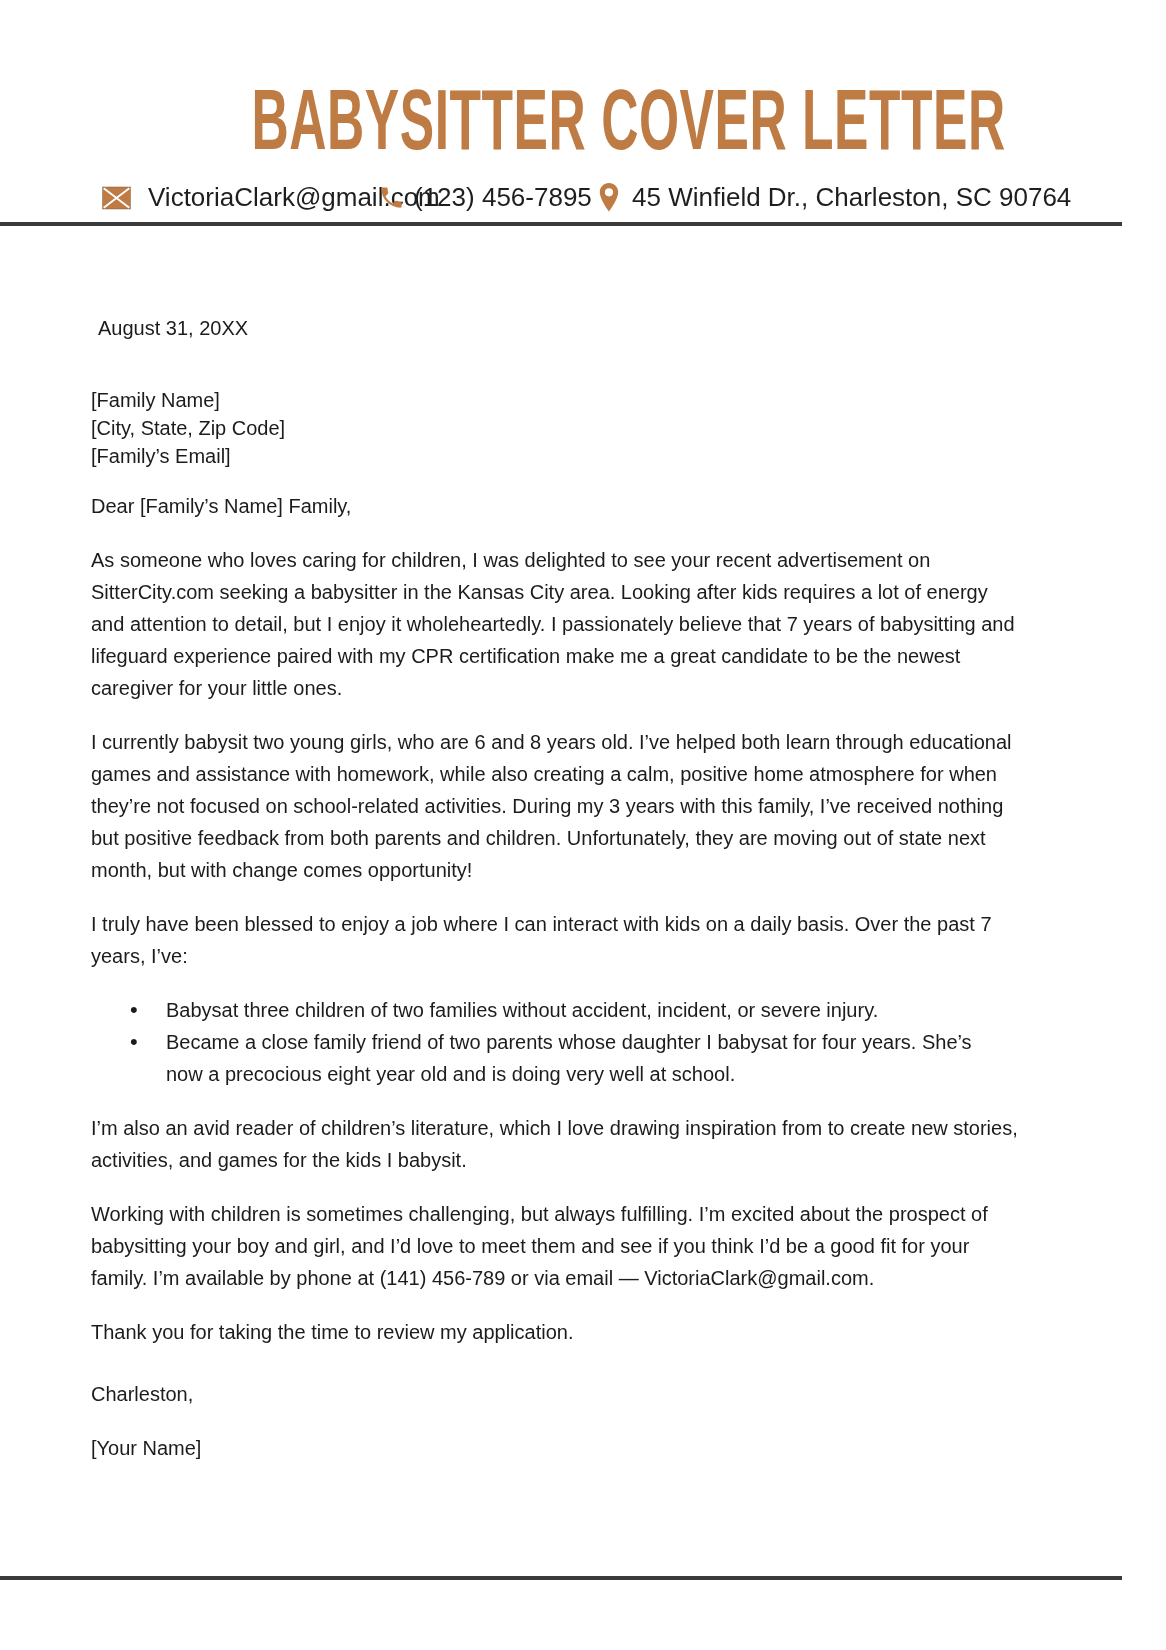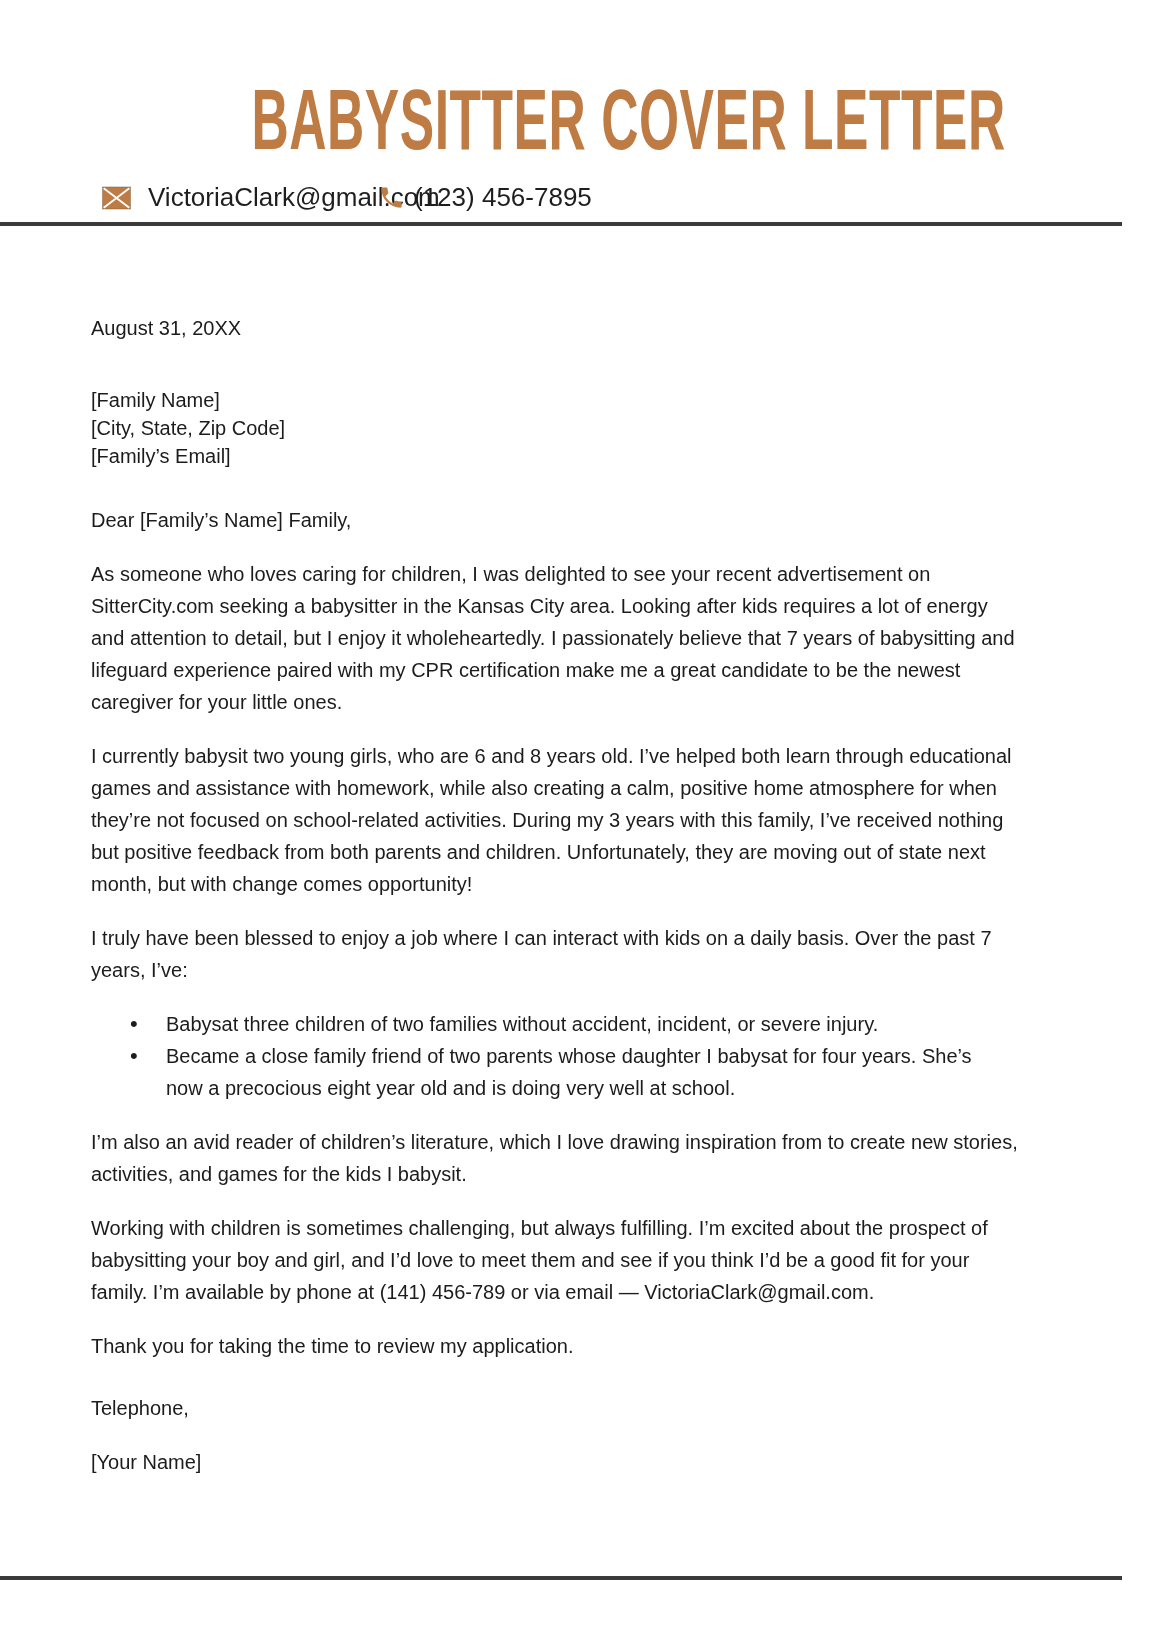--- a/index.html
+++ b/index.html
@@ -54,21 +54,21 @@
     background:var(--divider-color);
   }
   .rule-top{top:222px;}
   .rule-bottom{top:1576px;}
   
   .content{
     position:absolute;top:312px;left:91px;width:930px;
     font-size:20px;line-height:32px;
   }
   .content p{margin:0 0 22px 0;}
-  .recipient-block{margin:0 0 34px 0;}
+  .recipient-block{margin:0 0 20px 0;}
   .recipient-block div{line-height:28px;}
   ul.achievements{
     list-style:none;
     margin:0 8px 22px 0;
     padding-left:75px;
   }
   ul.achievements li{
     position:relative;
     line-height:32px;
   }
@@ -101,28 +101,36 @@
 
     <div class="contact-item contact-phone">
       <span class="icon icon-phone">
         <svg width="27" height="27" viewBox="0 0 24 24">
           <path fill="currentColor" d="M6.62 10.79c1.44 2.83 3.76 5.14 6.59 6.59l2.2-2.21c.27-.27.67-.36 1.02-.24 1.12.37 2.33.57 3.57.57.55 0 1 .45 1 1V20c0 .55-.45 1-1 1-9.39 0-17-7.61-17-17 0-.55.45-1 1-1h3.5c.55 0 1 .45 1 1 0 1.25.2 2.45.57 3.57.11.35.03.74-.25 1.02l-2.2 2.2z"></path>
         </svg>
       </span>
       <span class="ci-text">(123) 456-7895</span>
     </div>
 
+    <div class="contact-item contact-address">
+      <span class="icon icon-pin">
+        <svg width="24" height="31" viewBox="0 0 24 31">
+          <path fill="currentColor" fill-rule="evenodd" d="M12 1C6.9 1 2.8 5.1 2.8 10.2c0 6.9 9.2 19.3 9.2 19.3s9.2-12.4 9.2-19.3C21.2 5.1 17.1 1 12 1zm0 13.4a4.1 4.1 0 1 1 0-8.2 4.1 4.1 0 0 1 0 8.2z"></path>
+        </svg>
+      </span>
+      <span class="ci-text">45 Winfield Dr., Charleston, SC 90764</span>
+    </div>
 
   </div>
 
   <div class="rule rule-top"></div>
 
   <div class="content">
 
-    <p style="margin-bottom:42px;">August 31, 20XX</p>
+    <p style="margin-bottom:42px;margin-left:7px;">August 31, 20XX</p>
 
     <div class="recipient-block">
       <div>[Family Name]</div>
       <div>[City, State, Zip Code]</div>
       <div>[Family’s Email]</div>
     </div>
 
     <p>Dear [Family’s Name] Family,</p>
 
     <p>As someone who loves caring for children, I was delighted to see your recent advertisement on SitterCity.com seeking a babysitter in the Kansas City area. Looking after kids requires a lot of energy and attention to detail, but I enjoy it wholeheartedly. I passionately believe that 7 years of babysitting and lifeguard experience paired with my CPR certification make me a great candidate to be the newest caregiver for your little ones.</p>
@@ -131,20 +139,20 @@
 
     <ul class="achievements">
       <li>Babysat three children of two families without accident, incident, or severe injury.</li>
       <li>Became a close family friend of two parents whose daughter I babysat for four years. She’s now a precocious eight year old and is doing very well at school.</li>
     </ul>
 
     <p>I’m also an avid reader of children’s literature, which I love drawing inspiration from to create new stories, activities, and games for the kids I babysit.</p>
     <p>Working with children is sometimes challenging, but always fulfilling. I’m excited about the prospect of babysitting your boy and girl, and I’d love to meet them and see if you think I’d be a good fit for your family. I’m available by phone at (141) 456-789 or via email — VictoriaClark@gmail.com.</p>
     <p>Thank you for taking the time to review my application.</p>
 
-    <p style="margin-top:30px;">Telephone,</p>
+    <p style="margin-top:30px;">Charleston,</p>
     <p class="signature">[Your Name]</p>
 
   </div>
 
   <div class="rule rule-bottom"></div>
 
 </div>
 
 </body></html>

